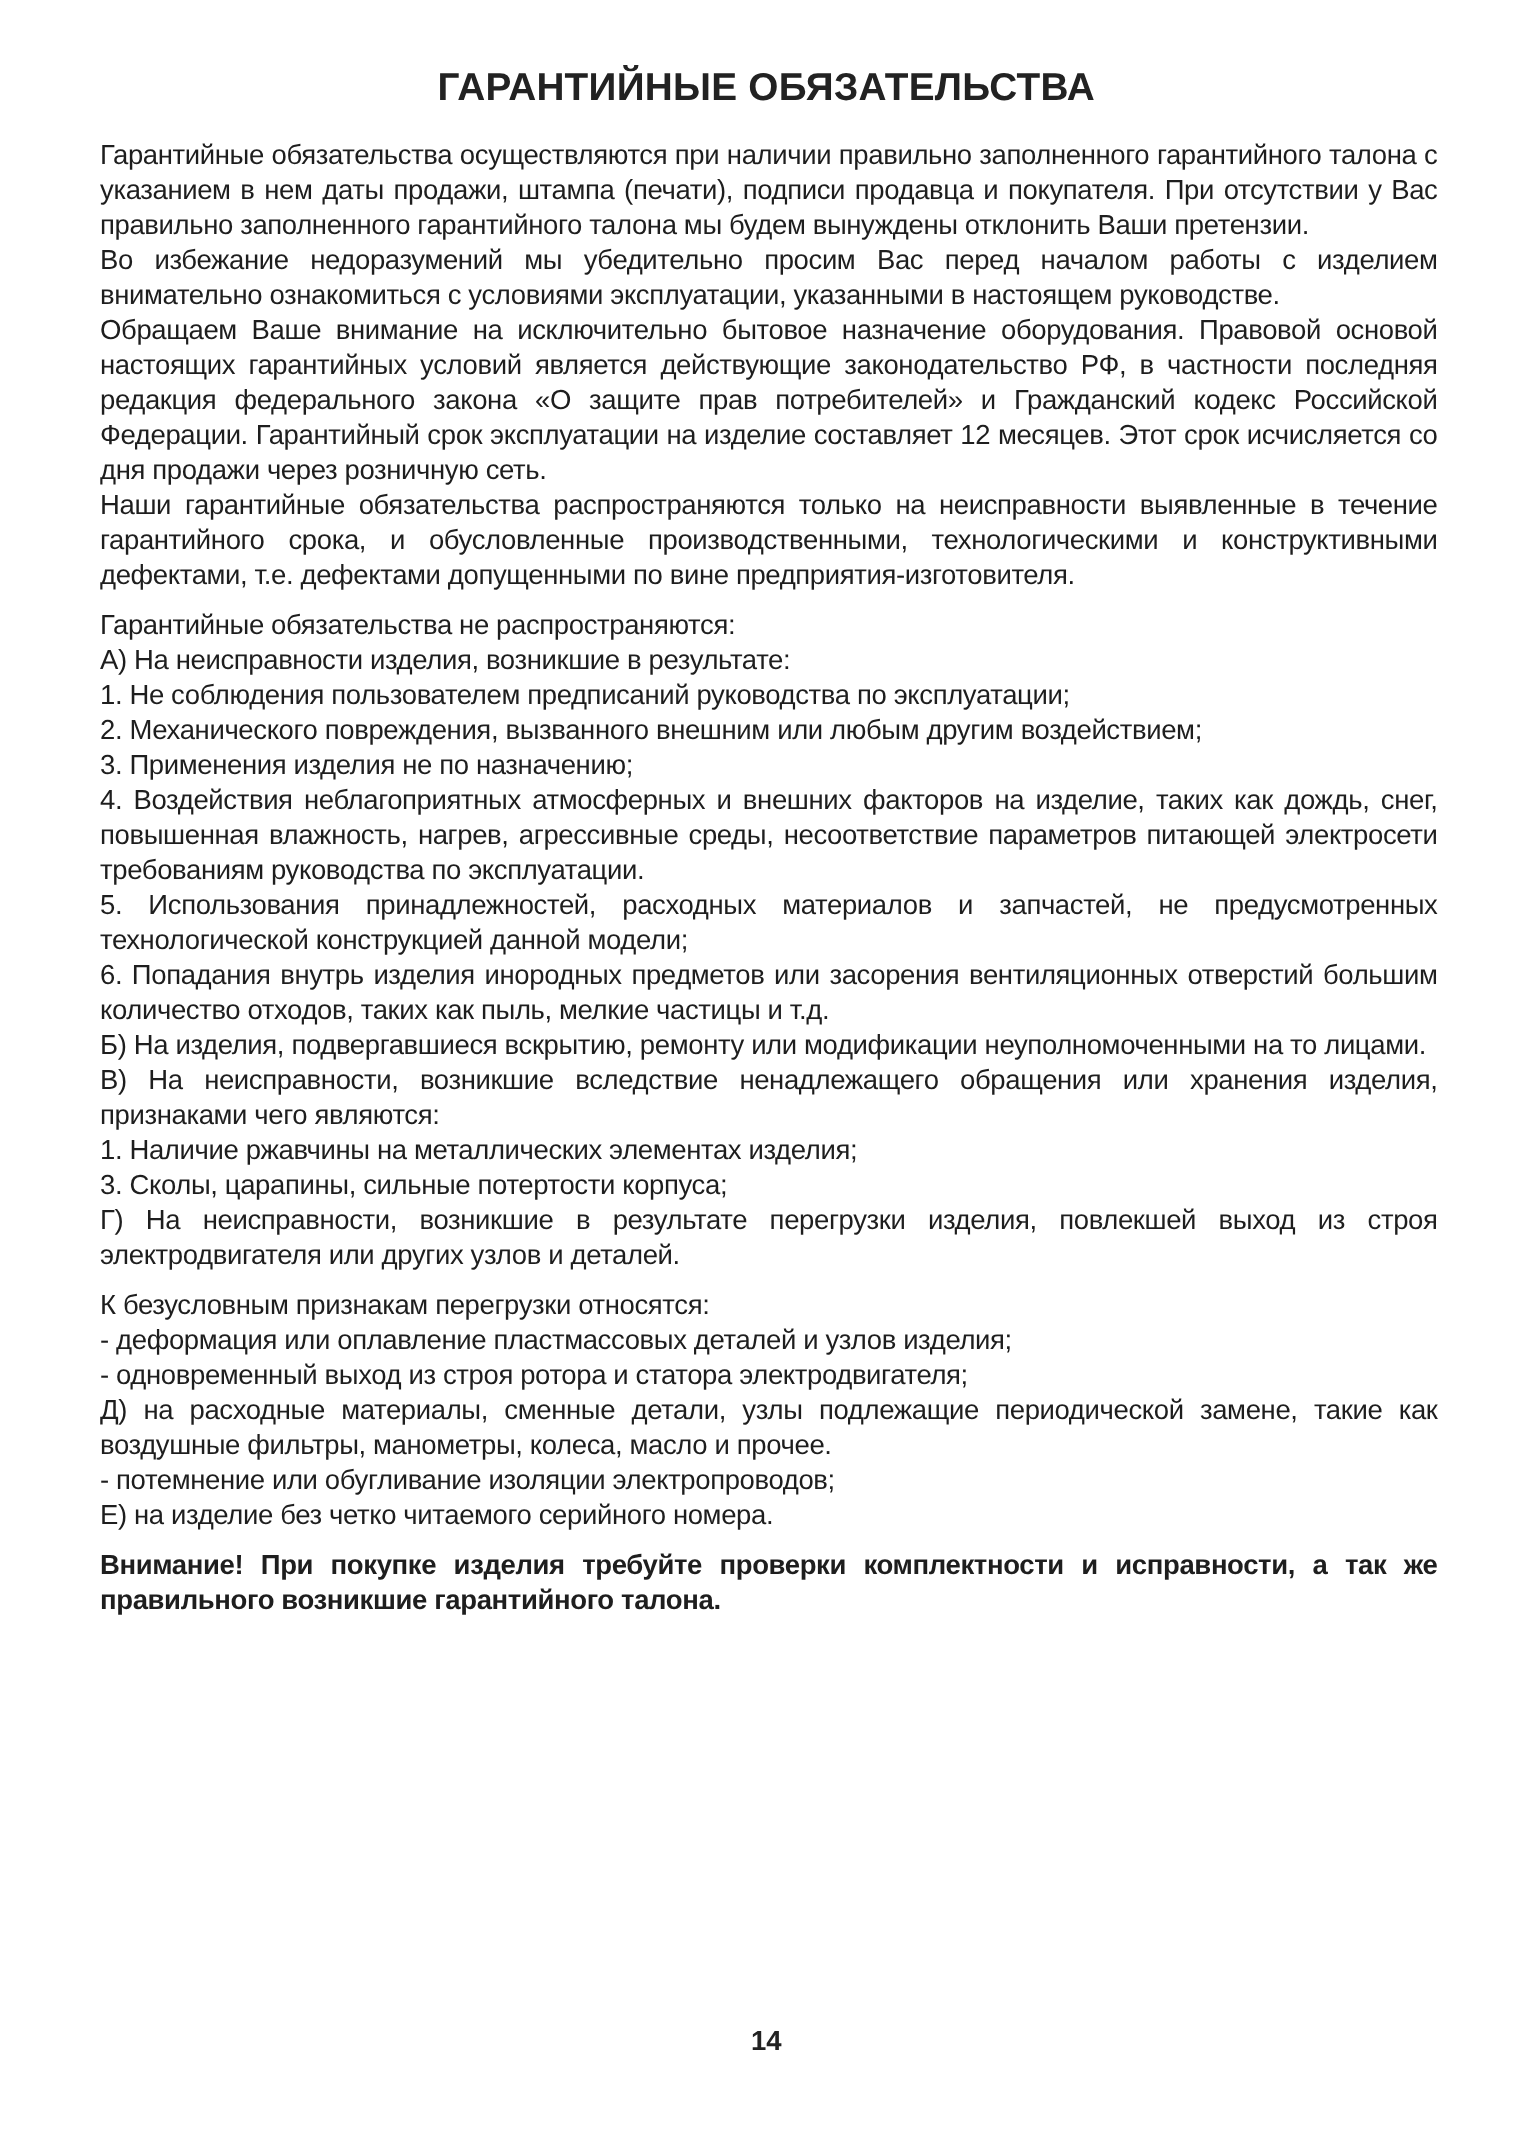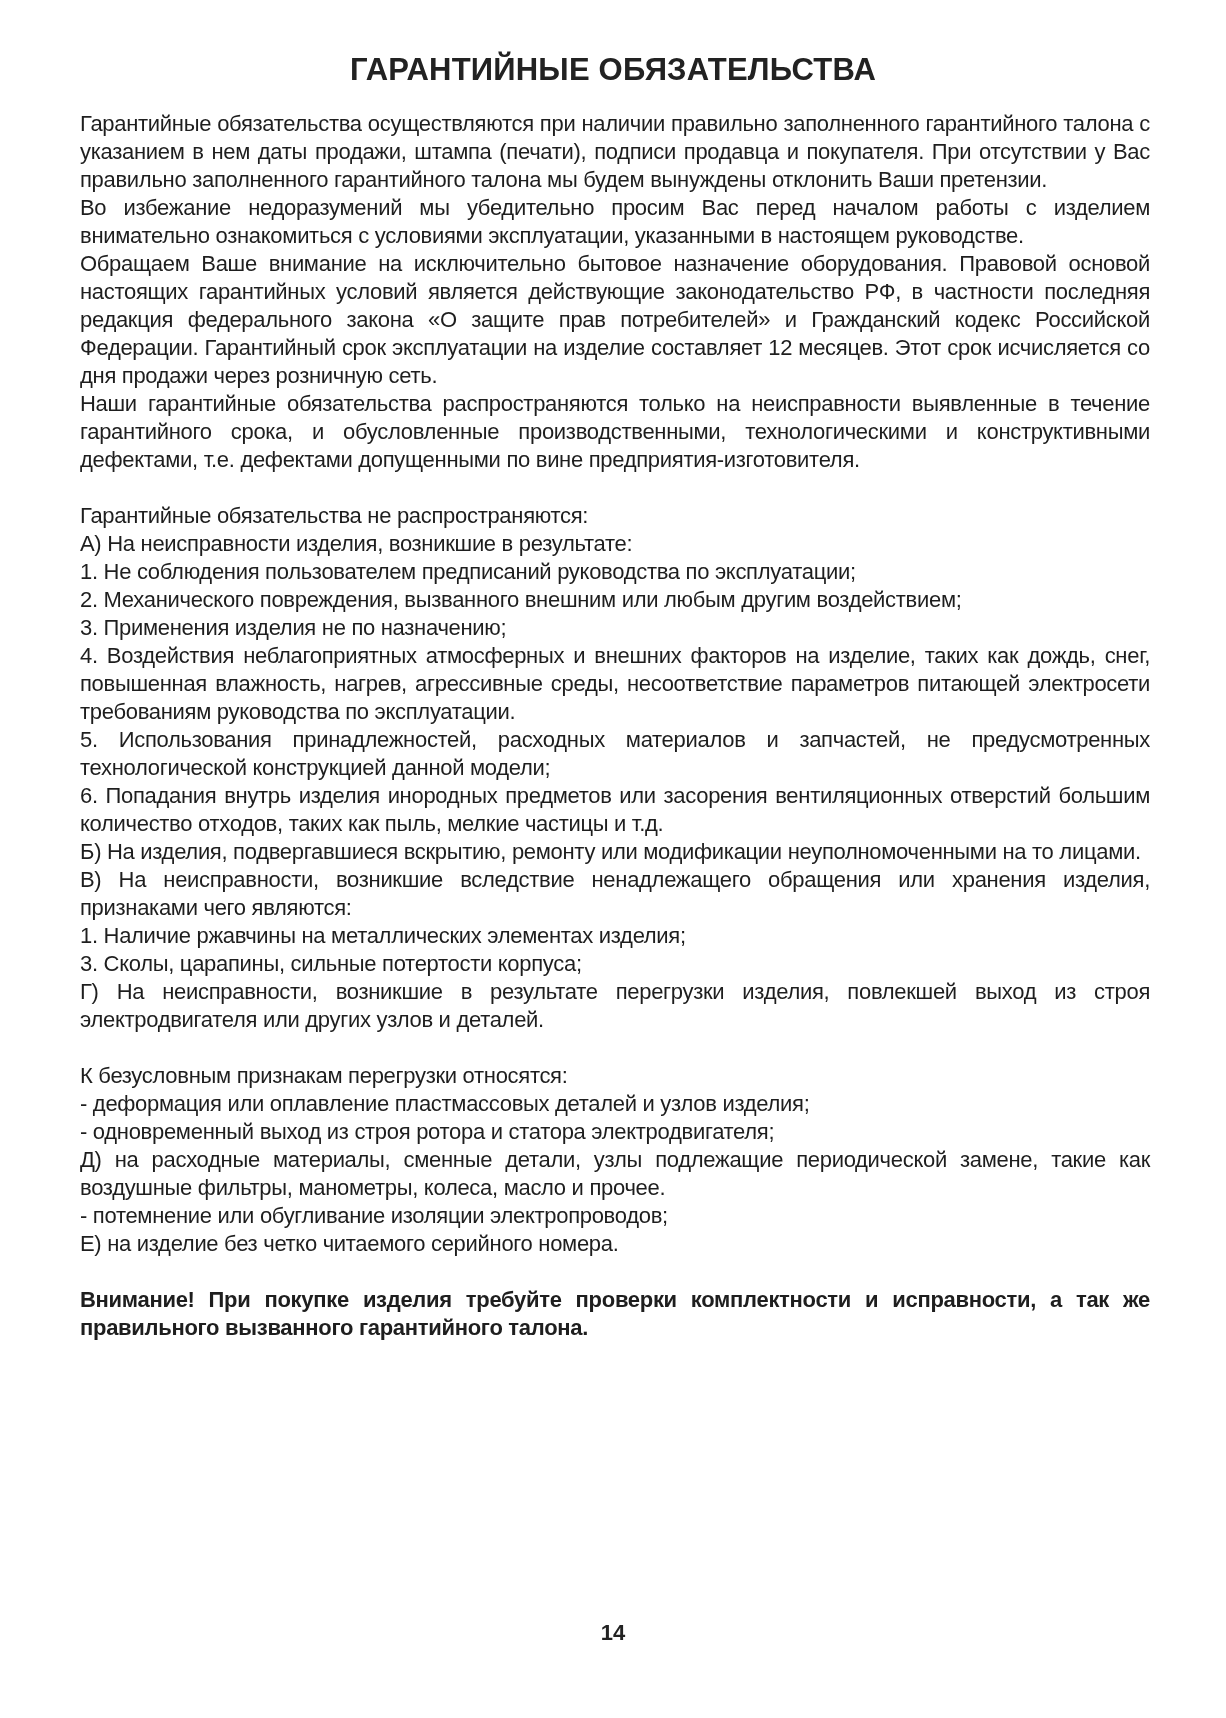--- a/index.html
+++ b/index.html
@@ -30,21 +30,21 @@
     margin: 22px 76px 0 80px;
     font-size: 22px;
     line-height: 28px;
     letter-spacing: -0.3px;
     text-align: justify;
   }
   .doc-body p {
     margin: 0;
   }
   .doc-body p.gap {
-    margin-top: 28px;
+    margin-top: 12px;
   }
   .doc-body p.bold {
     font-weight: bold;
   }
   .page-footer {
     position: absolute;
     bottom: 72px;
     left: 0;
     width: 100%;
     text-align: center;
@@ -77,18 +77,18 @@
       <p>В) На неисправности, возникшие вследствие ненадлежащего обращения или хранения изделия, признаками чего являются:</p>
       <p>1. Наличие ржавчины на металлических элементах изделия;</p>
       <p>3. Сколы, царапины, сильные потертости корпуса;</p>
       <p>Г) На неисправности, возникшие в результате перегрузки изделия, повлекшей выход из строя электродвигателя или других узлов и деталей.</p>
       <p class="gap">К безусловным признакам перегрузки относятся:</p>
       <p>- деформация или оплавление пластмассовых деталей и узлов изделия;</p>
       <p>- одновременный выход из строя ротора и статора электродвигателя;</p>
       <p>Д) на расходные материалы, сменные детали, узлы подлежащие периодической замене, такие как воздушные фильтры, манометры, колеса, масло и прочее.</p>
       <p>- потемнение или обугливание изоляции электропроводов;</p>
       <p>Е) на изделие без четко читаемого серийного номера.</p>
-      <p class="bold gap">Внимание! При покупке изделия требуйте проверки комплектности и исправности, а так же правильного вызванного гарантийного талона.</p>
+      <p class="bold gap">Внимание! При покупке изделия требуйте проверки комплектности и исправности, а так же правильного возникшие гарантийного талона.</p>
     </main>
   <footer class="page-footer">
     <span class="page-number">14</span>
   </footer>
 </div>
 
 </body></html>

